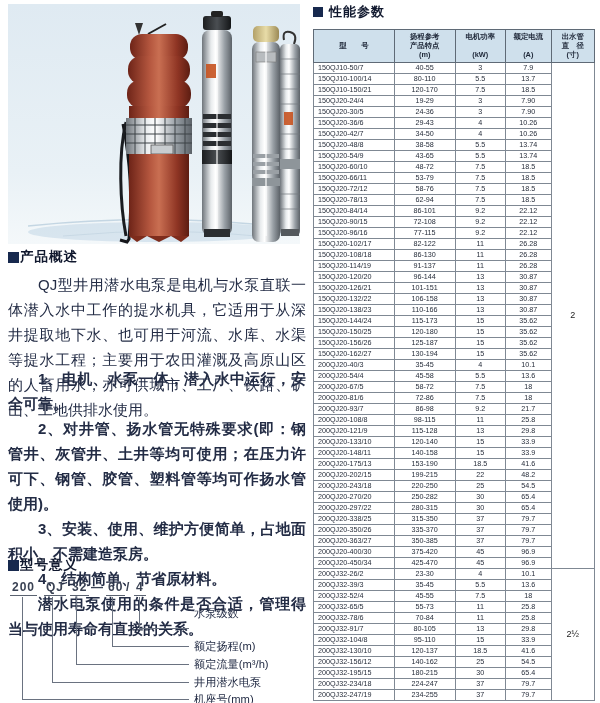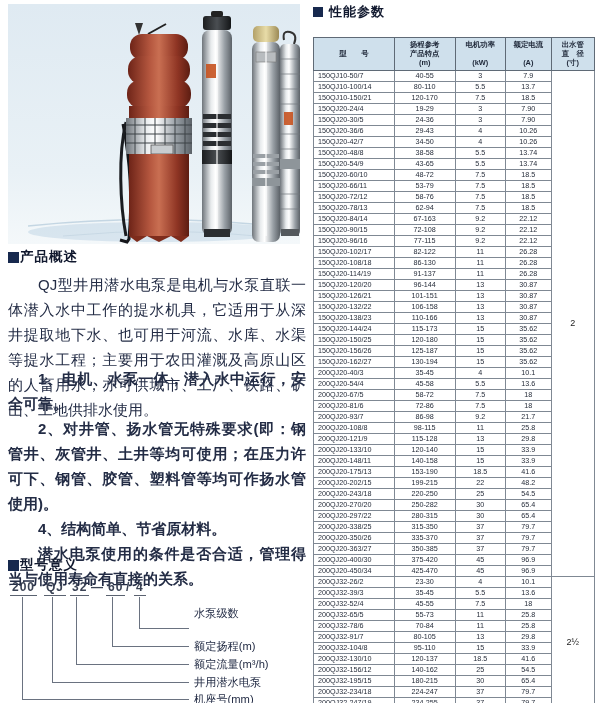--- a/index.html
+++ b/index.html
@@ -20,21 +20,21 @@
   .para{font-size:15px;line-height:25px;text-align:justify;text-indent:2em;margin:0;color:#232c45;}
   .feat p{margin:0;font-weight:bold;}
   
   .diagram{position:relative;height:122px;margin-top:4px;font-size:12px;color:#3a4254;}
   .code-part{position:absolute;top:0;border-bottom:1px solid #5a6270;padding:0 2px 1px 2px;font-weight:bold;letter-spacing:1px;}
   .code-sym{position:absolute;top:0;padding:0 1px;font-weight:bold;}
   .elbow{position:absolute;border-left:1px solid #6a7280;border-bottom:1px solid #6a7280;}
   .dlabel{position:absolute;left:186px;font-size:11.2px;color:#232c45;white-space:nowrap;}
   
   .right-col{position:absolute;left:313px;top:3px;width:286px;}
-  .right-title{display:flex;align-items:center;gap:6px;height:18px;margin-bottom:16px;}
+  .right-title{display:flex;align-items:center;gap:6px;height:18px;margin-bottom:8px;}
   .right-title .sq{width:10px;height:10px;}
   .right-title .sec-title{font-size:13px;}
   table.params{border-collapse:collapse;width:282px;table-layout:fixed;border:1px solid #4f5a66;}
   table.params th{
     background:#cfe0ec;border:1px solid #5f6a76;font-size:7.4px;line-height:9.2px;
     font-weight:bold;color:#1e2738;padding:2px 0;text-align:center;
   }
   table.params td{
     border:1px solid #7f8893;font-size:7.2px;line-height:10px;height:10px;
     padding:0 2px;text-align:center;color:#1f2634;white-space:nowrap;overflow:hidden;
@@ -164,20 +164,21 @@
     <span class="sq"></span>
     <span class="sec-title">产品概述</span>
   </div>
   <p class="para">QJ型井用潜水电泵是电机与水泵直联一体潜入水中工作的提水机具，它适用于从深井提取地下水、也可用于河流、水库、水渠等提水工程；主要用于农田灌溉及高原山区的人畜用水，亦可供城市、工厂、铁路、矿山、工地供排水使用。</p>
 </div>
 
 <div class="sec sec-features">
   <div class="feat">
     <p class="para">1、电机、水泵一体，潜入水中运行，安全可靠。</p>
     <p class="para">2、对井管、扬水管无特殊要求(即：钢管井、灰管井、土井等均可使用；在压力许可下、钢管、胶管、塑料管等均可作扬水管使用)。</p>
+    <p class="para">3、安装、使用、维护方便简单，占地面积小、不需建造泵房。</p>
     <p class="para">4、结构简单、节省原材料。</p>
     <p class="para">潜水电泵使用的条件是否合适，管理得当与使用寿命有直接的关系。</p>
   </div>
 </div>
 
 <div class="sec sec-model">
   <div class="sec-head">
     <span class="sq"></span>
     <span class="sec-title">型号意义</span>
   </div>
@@ -318,21 +319,21 @@
           <td>18.5</td>
         </tr>
         <tr>
           <td class="model">150QJ20-78/13</td>
           <td>62-94</td>
           <td>7.5</td>
           <td>18.5</td>
         </tr>
         <tr>
           <td class="model">150QJ20-84/14</td>
-          <td>67-163</td>
+          <td>86-101</td>
           <td>9.2</td>
           <td>22.12</td>
         </tr>
         <tr>
           <td class="model">150QJ20-90/15</td>
           <td>72-108</td>
           <td>9.2</td>
           <td>22.12</td>
         </tr>
         <tr>

